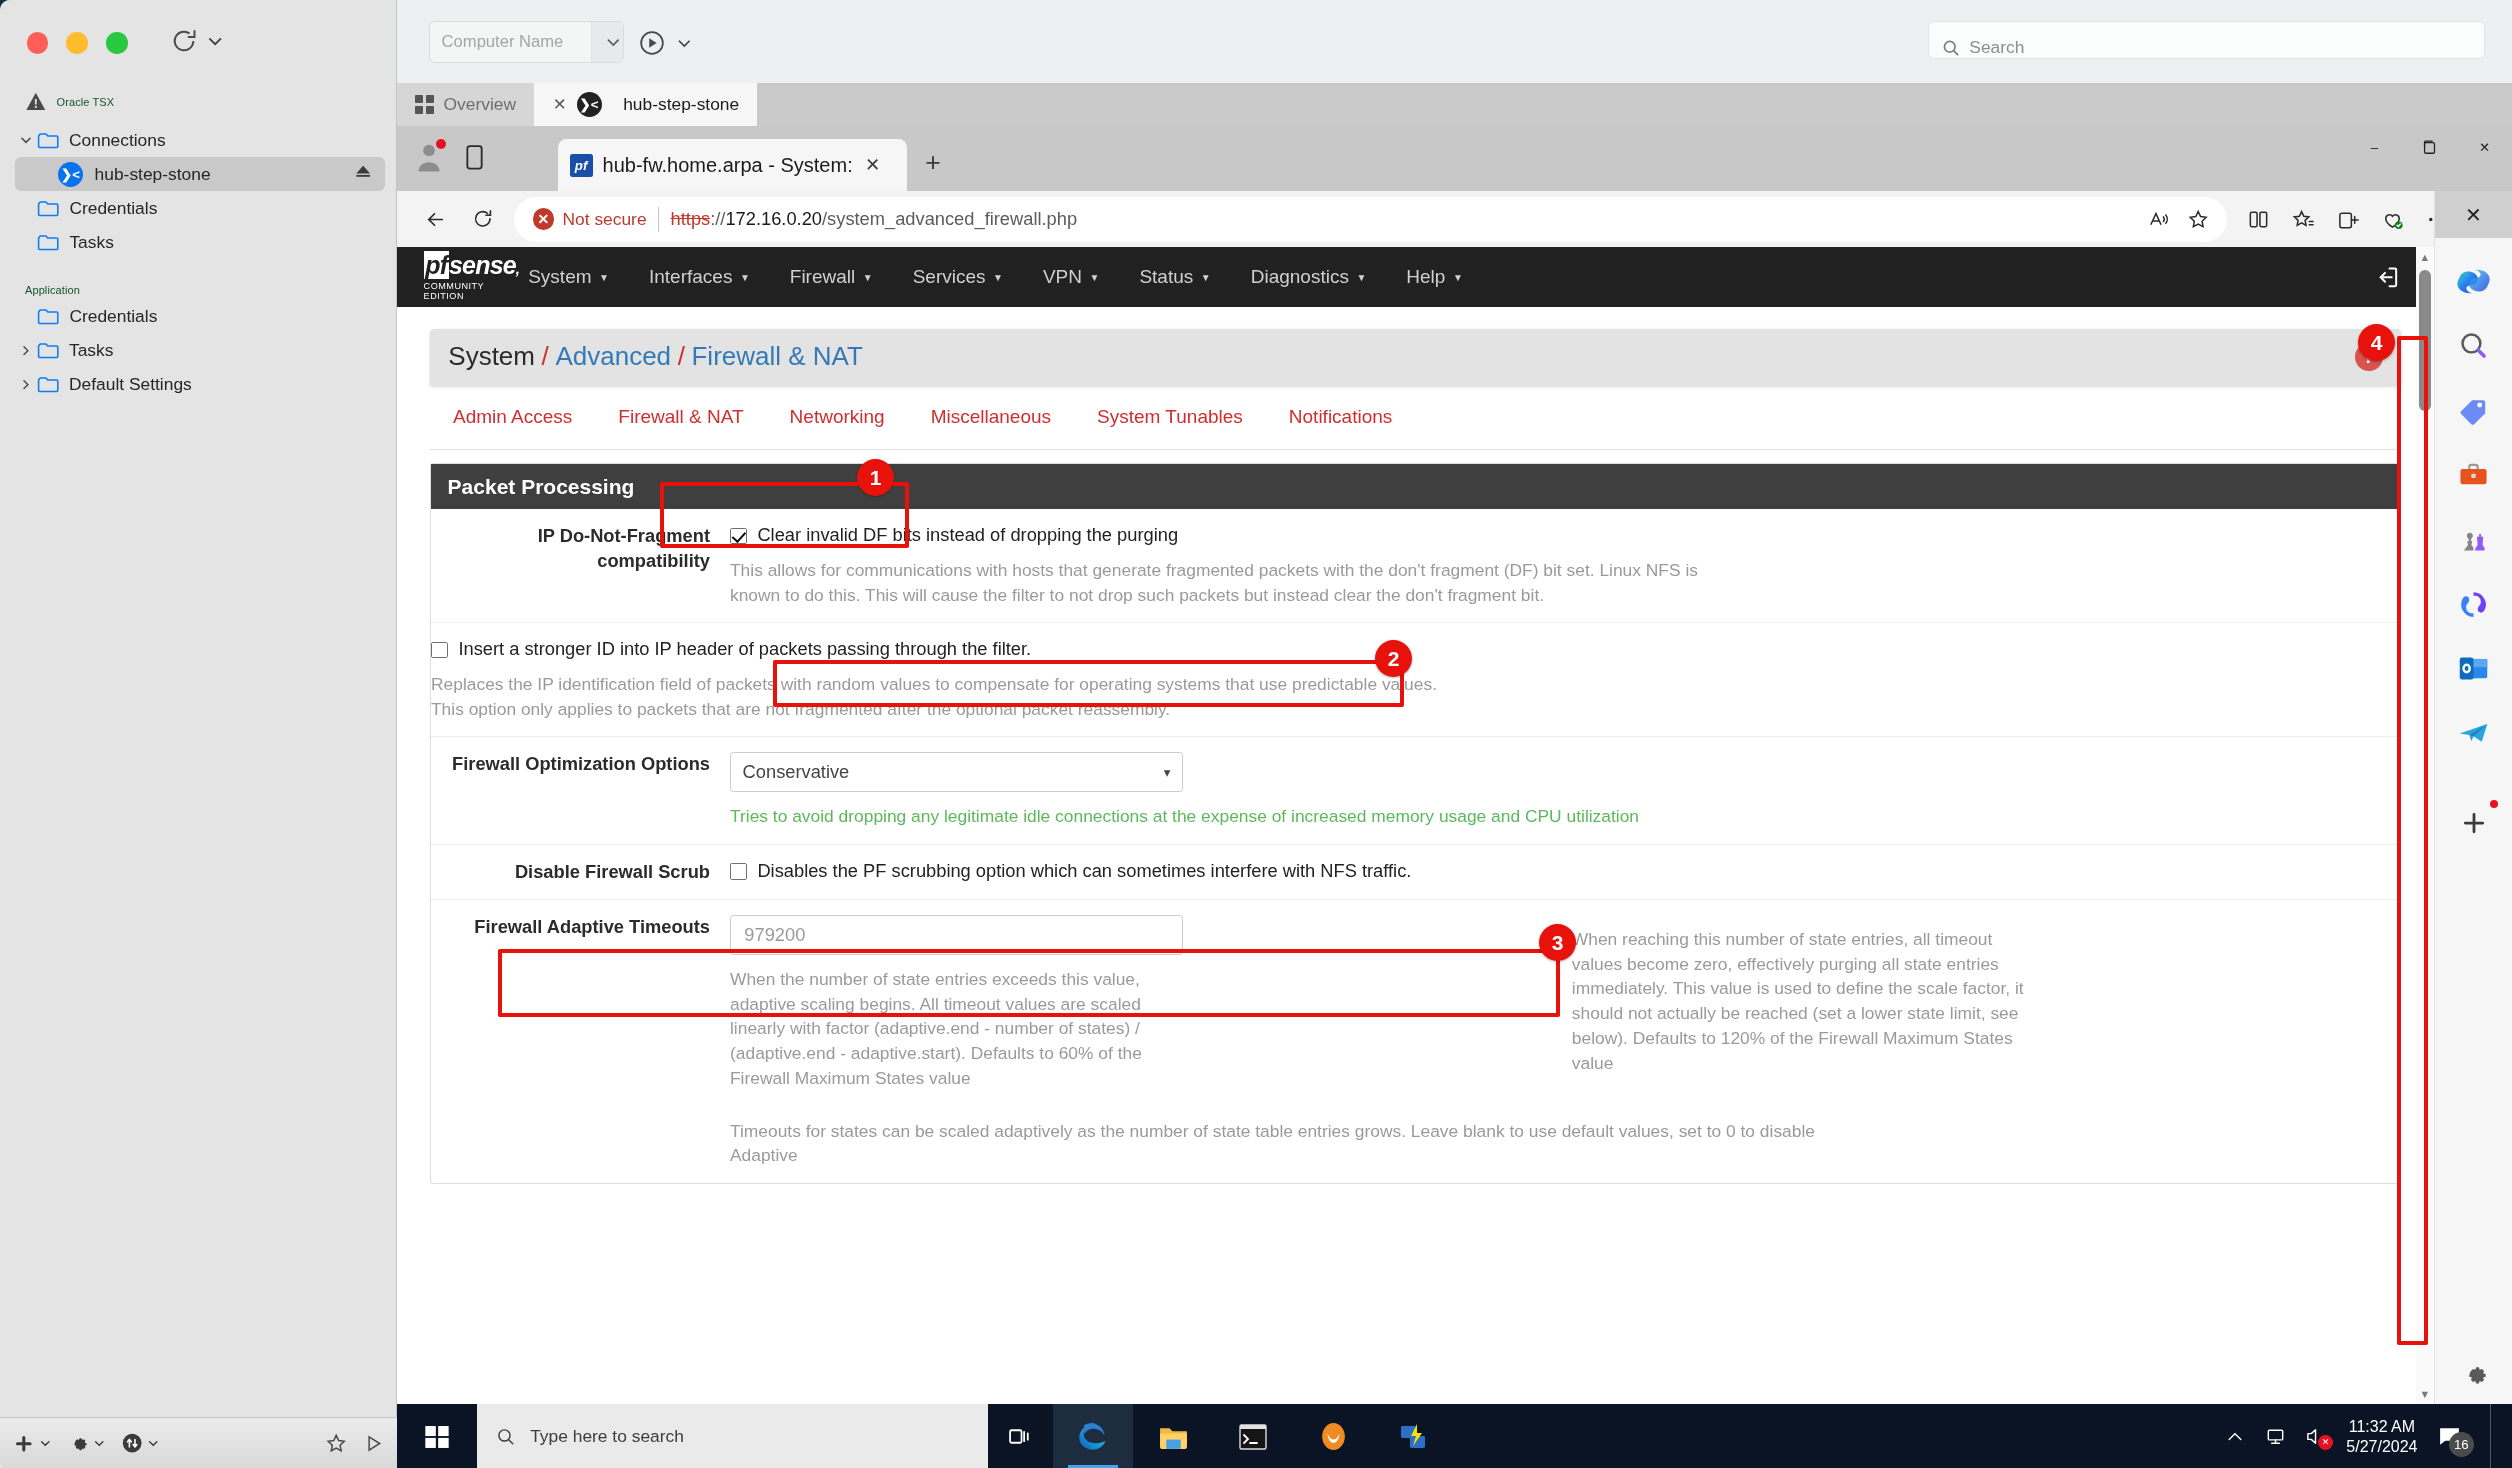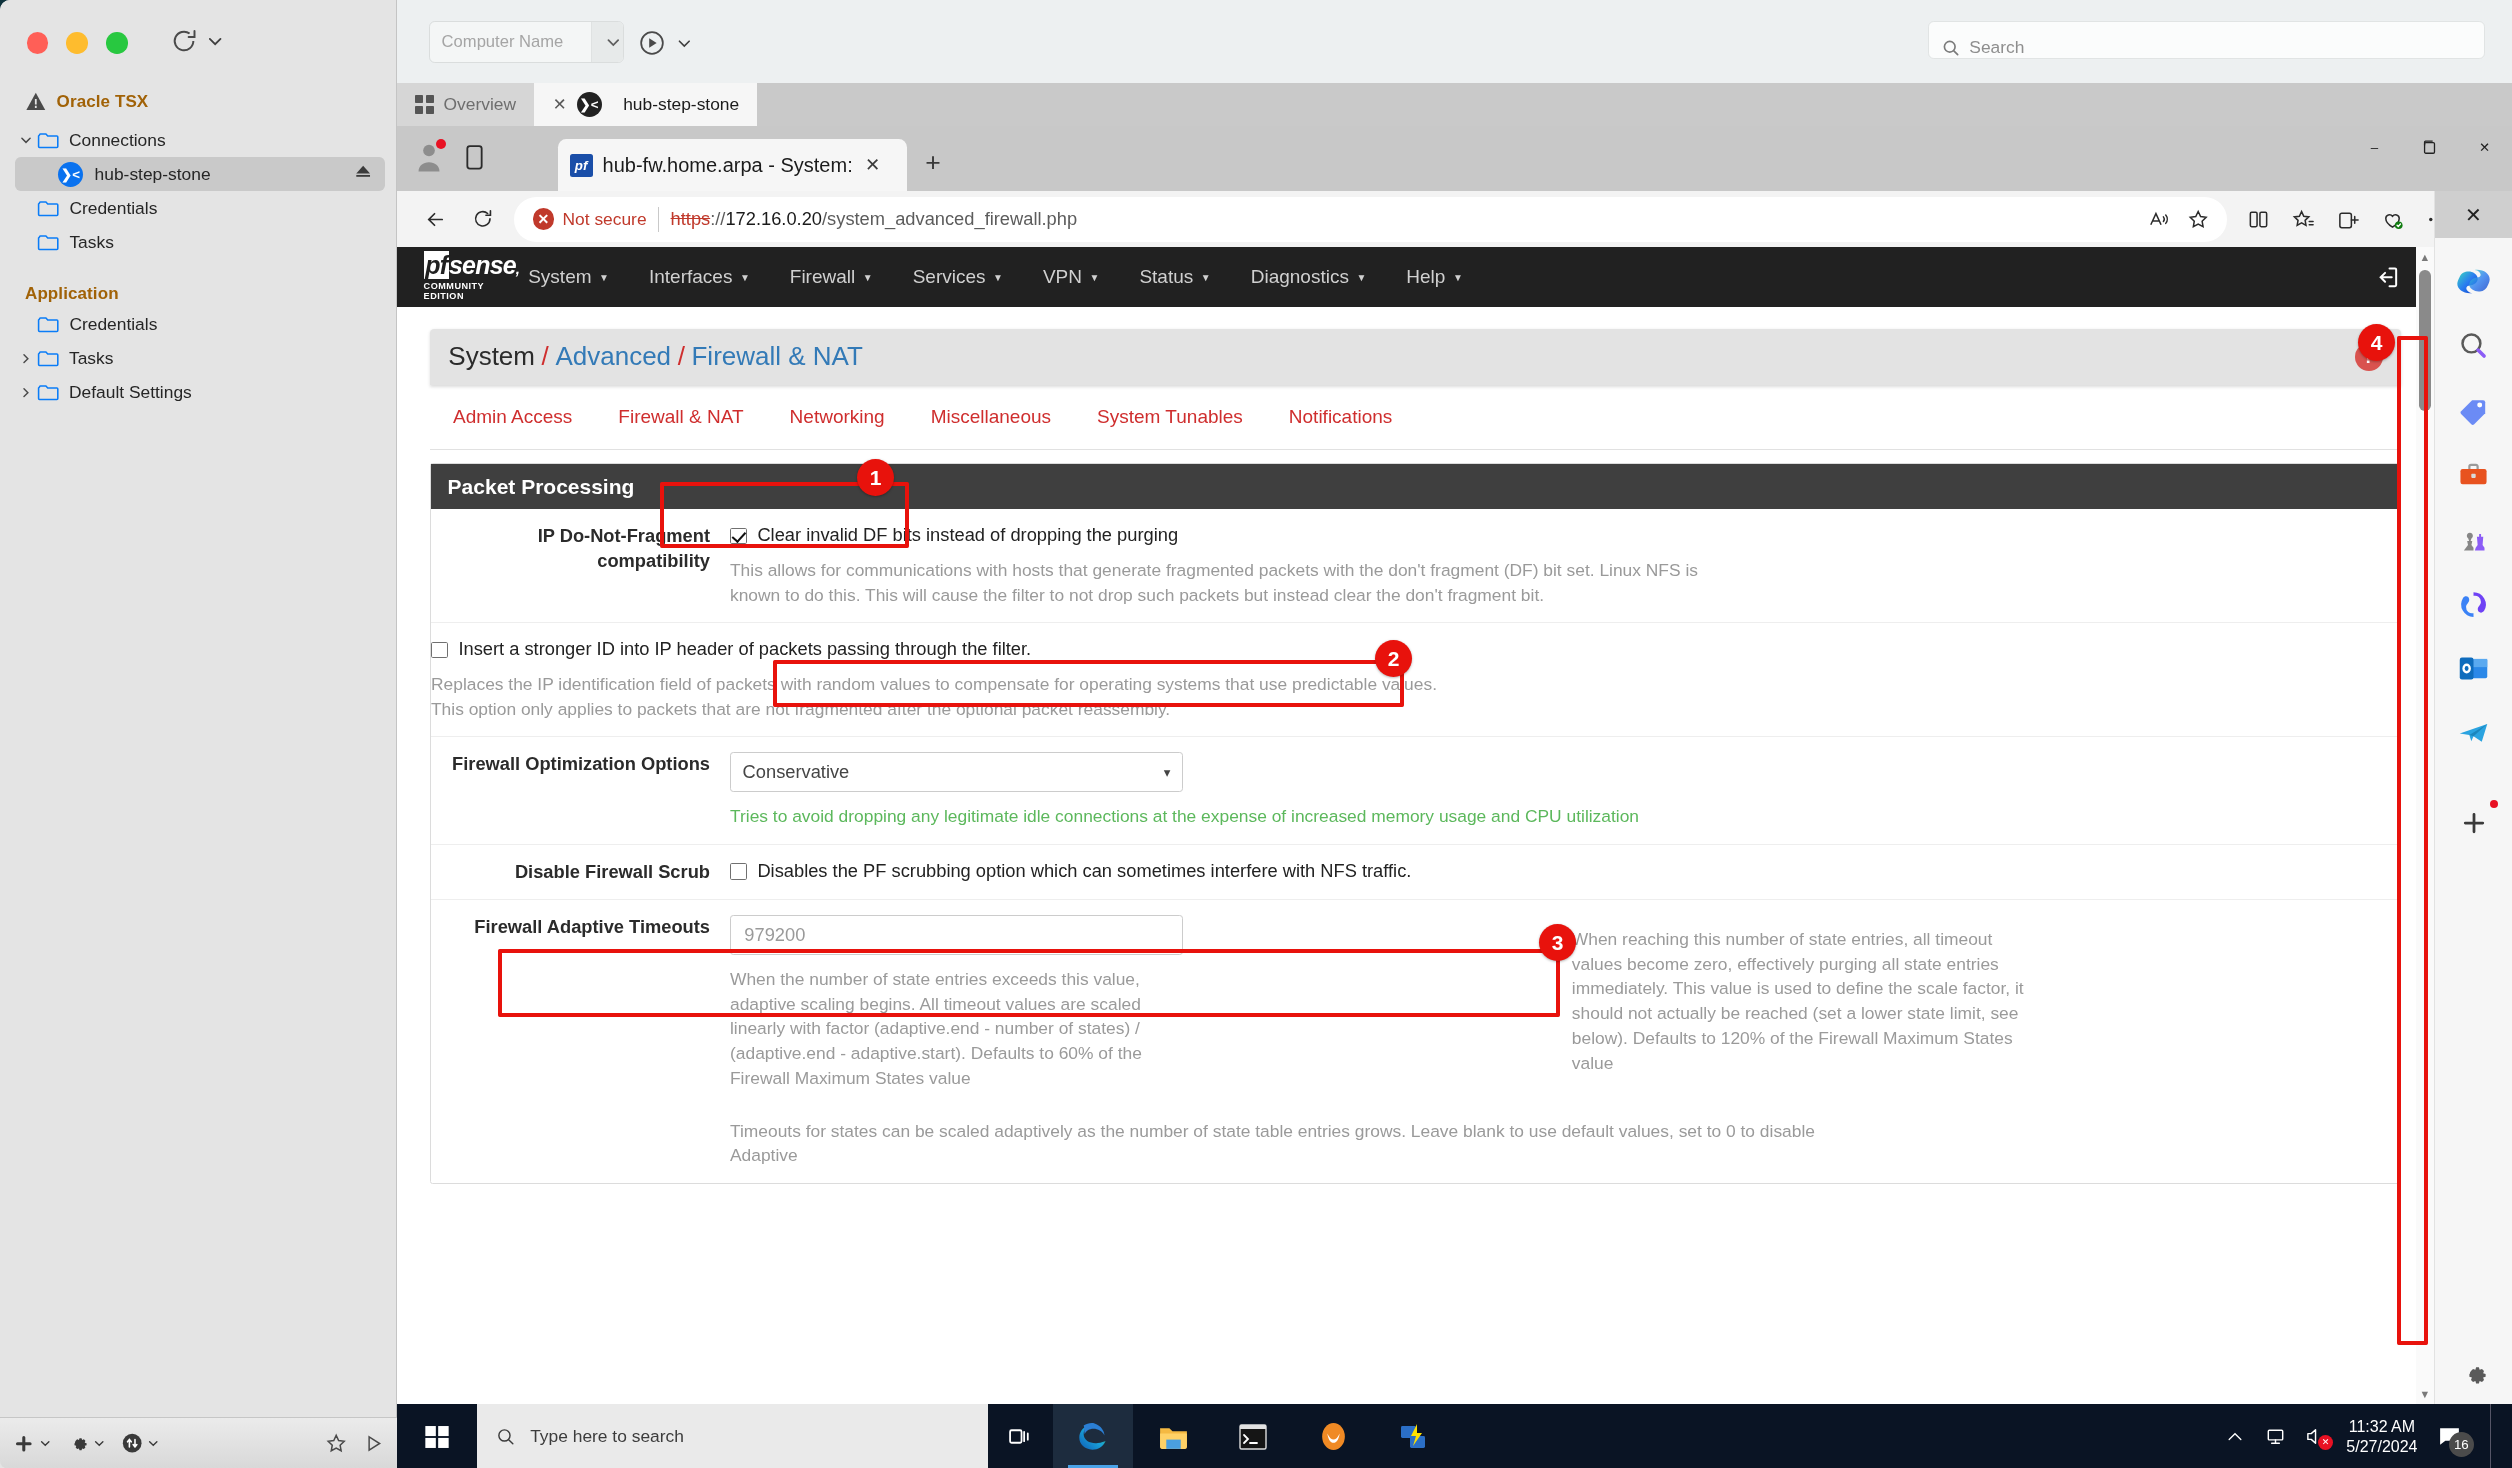--- a/index.html
+++ b/index.html
@@ -30,21 +30,21 @@
     position: absolute; left: 26.6px; top: 32px; display: flex; gap: 18.3px;
   }
   .dot { width: 21.6px; height: 21.6px; border-radius: 50%; }
   .dot.red { background: #ff5f57; }
   .dot.yellow { background: #febc2e; }
   .dot.green { background: #28c840; }
 
   .refresh-ctl { position: absolute; left: 170px; top: 27.4px; display: flex; align-items: center; gap: 8.3px; }
 
   .sb-section-title {
-    font-size: 17px; color: #a16207; font-weight: 700;
+    font-size: 11px; color: #14532d; font-weight: 400;
     letter-spacing: 0.1px;
   }
   .sb-oracle { position: absolute; left: 25px; top: 91px; display: flex; align-items: center; gap: 10px; }
   .sb-tree { position: absolute; left: 0; top: 123px; width: 397px; }
   .sb-row {
     display: flex; align-items: center; height: 34px;
     padding-left: 15px; font-size: 17.4px; color: #262626;
   }
   .sb-row .twisty { width: 21.6px; display:inline-flex; justify-content:center; color:#5b5b5b; font-size: 13.3px; }
   .sb-row .folder { margin-right: 10px; display:inline-flex; }
@@ -175,21 +175,21 @@
   .pf-nav {
     height: 60px; background: #212121; display: flex; align-items: center; padding: 0 0 0 26.6px;
     position: relative;
   }
   .pf-logo { width: 98px; position: relative; }
   .pf-logo .mark {
     font-size: 25px; font-weight: 800; color: #fff; font-style: italic; letter-spacing: -0.8px;
     line-height: 1;
   }
   .pf-logo .mark .box { background:#fff; color:#212121; padding: 0 1.7px; }
-  .pf-logo .sub { font-size: 9.1px; color: #fff; letter-spacing: 0.5px; font-weight: 700; margin-top: 2.5px; }
+  .pf-logo .sub { font-size: 9.1px; color: #fff; letter-spacing: 0.5px; font-weight: 400; margin-top: 2.5px; }
   .pf-menu { display: flex; align-items: center; gap: 40px; margin-left: 6.6px; }
   .pf-menu-item { color: #d0d0d0; font-size: 19px; display: flex; align-items: center; gap: 7.5px; }
   .pf-menu-item .caret { font-size: 10px; }
   .pf-logout { position: absolute; right: 33px; color: #fff; font-size: 21.6px; display:flex; align-items:center;}
 
   .pf-body { background: #fff; position: relative; }
 
   .pf-breadcrumb-card {
     margin: 21.6px 33px 0 33px; background: #e3e3e3; border-radius: 4.2px 4.2px 0 0;
     height: 56px; display: flex; align-items: center; padding: 0 18.3px;

